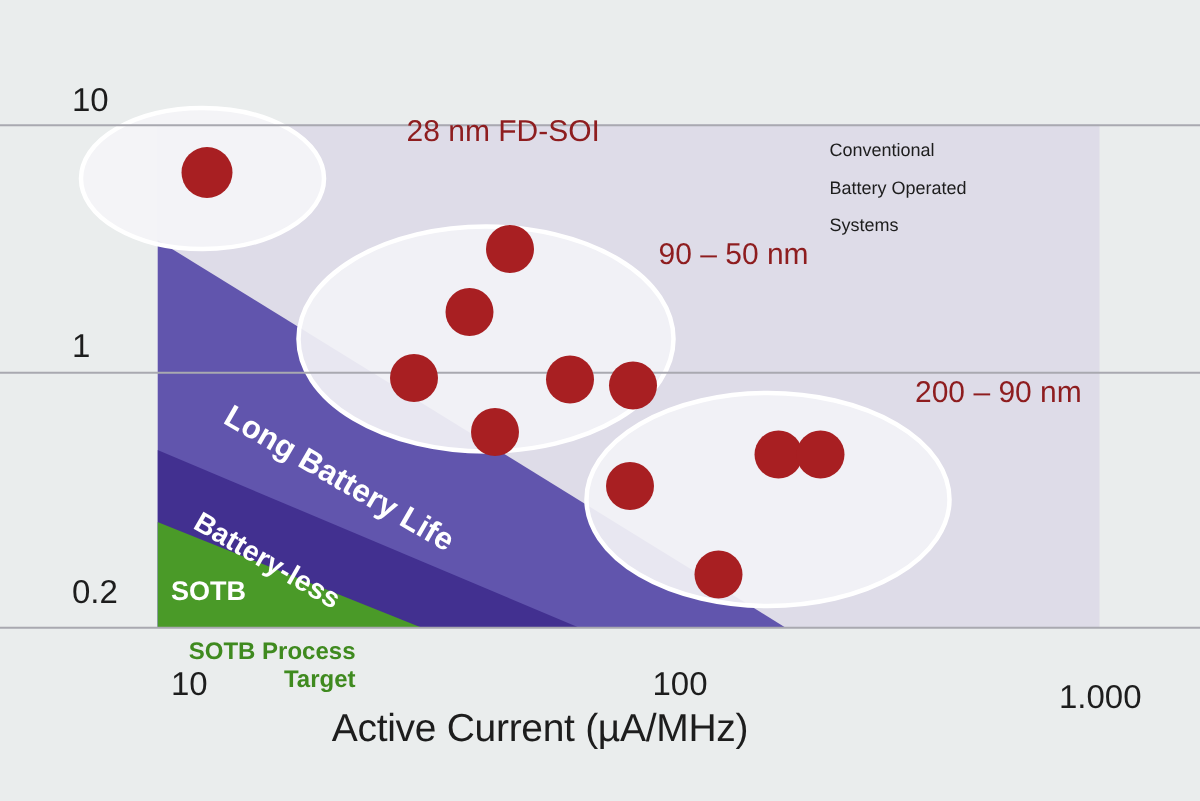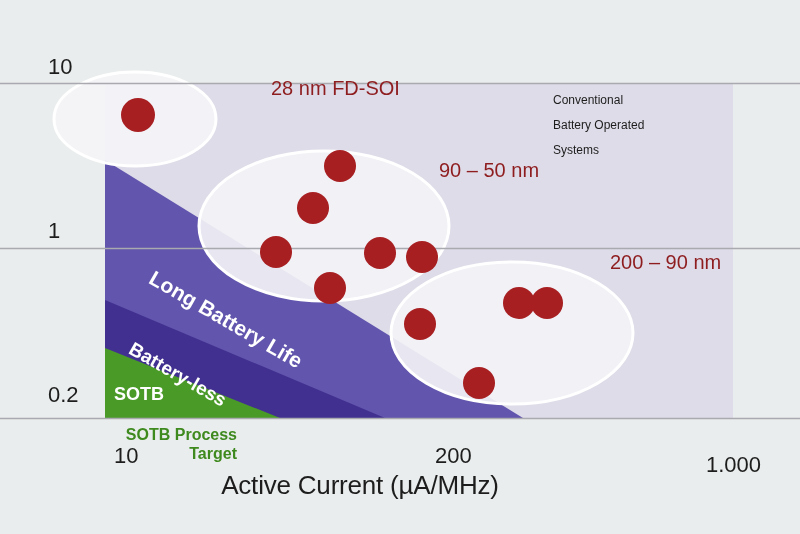--- a/index.html
+++ b/index.html
@@ -129,21 +129,21 @@
     </g>
   </svg>
 
   <div class="x-axis-title">Active Current (µA/MHz)</div>
 
   <div class="tick ytick-10">10</div>
   <div class="tick ytick-1">1</div>
   <div class="tick ytick-01">0.2</div>
 
   <div class="tick xtick-10">10</div>
-  <div class="tick xtick-100">200</div>
+  <div class="tick xtick-100">100</div>
   <div class="tick xtick-1000">1.000</div>
 
   <div class="series-label lbl-28">28 nm FD-SOI</div>
   <div class="series-label lbl-9040">90 – 50 nm</div>
   <div class="series-label lbl-13090">200 – 90 nm</div>
 
   <div class="conv-label">Conventional
 Battery Operated
 Systems</div>
 

